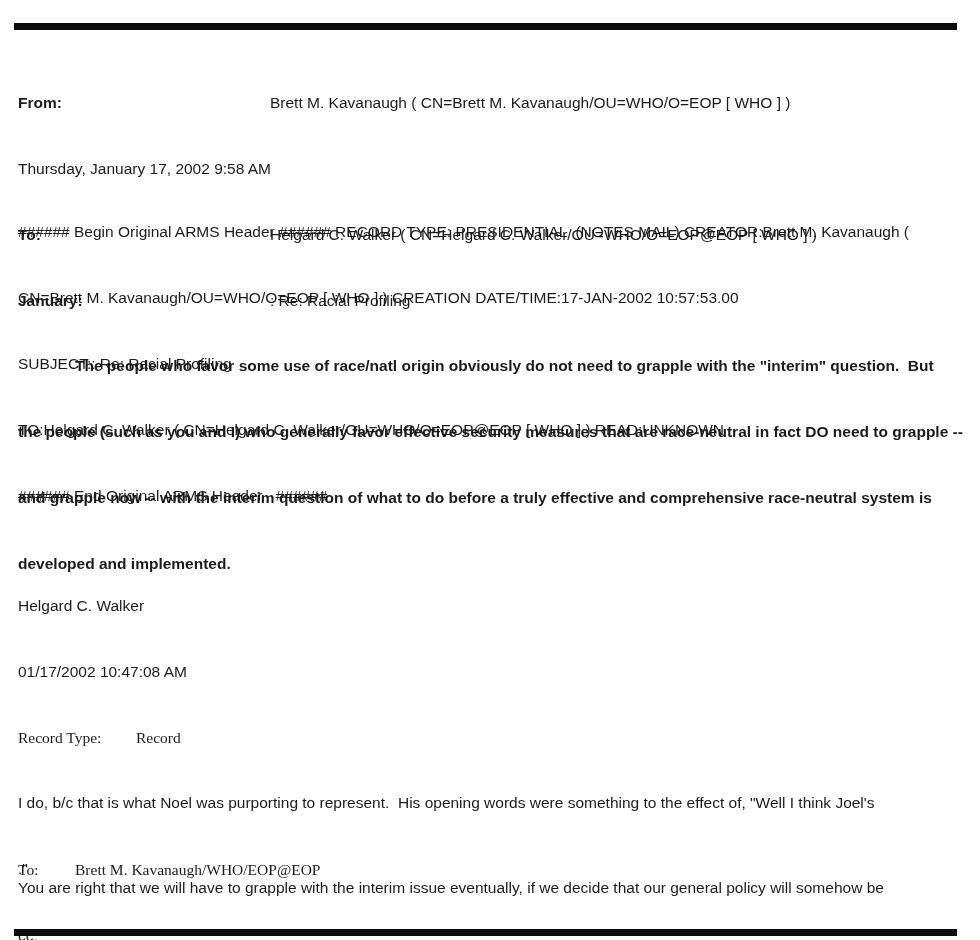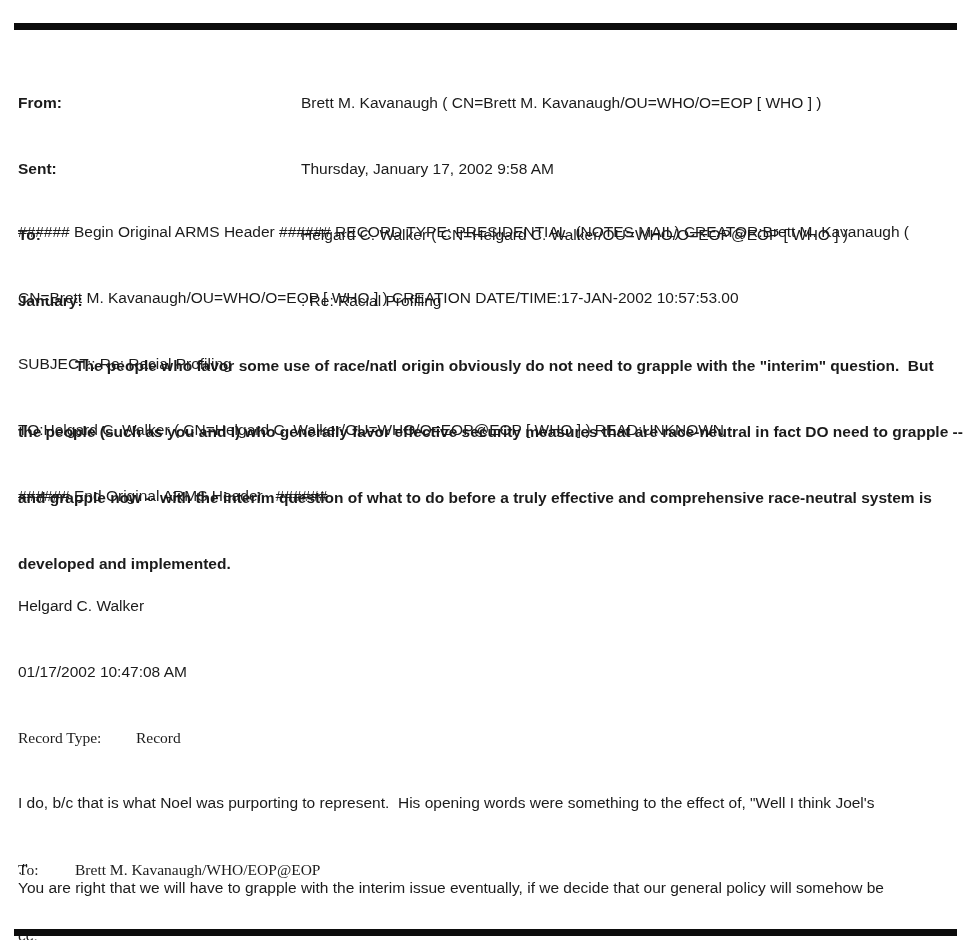--- a/index.html
+++ b/index.html
@@ -18,21 +18,21 @@
     position: absolute; left: 18px;
     font-size: 15.5px; line-height: 22px;
     white-space: pre-wrap;
   }
   .line { min-height: 22px; }
 
   
   .email-header { top: 48px; width: 945px; }
   .hrow { display: flex; align-items: center; }
   .hlabel { flex: 0 0 252px; font-weight: bold; }
-  .hvalue { flex: 1 1 auto; margin-left: 31px; }
+  .hvalue { flex: 1 1 auto; }
 
   
   .arms-header { top: 177px; width: 945px; }
 
   
   .body-para { top: 311px; width: 945px; font-weight: bold; }
   .ind { padding-left: 57px; }
 
   
   .reply-info { top: 551px; width: 700px; }
@@ -49,21 +49,20 @@
 <div class="page">
 
   <div class="rule rule-top"></div>
 
   <div class="block email-header">
     <div class="hrow line">
       <span class="hlabel">From:</span>
       <span class="hvalue">Brett M. Kavanaugh ( CN=Brett M. Kavanaugh/OU=WHO/O=EOP [ WHO ] )</span>
     </div>
     <div class="hrow line">
-      <span class="hlabel">Sent:</span>
       <span class="hvalue">Thursday, January 17, 2002 9:58 AM</span>
     </div>
     <div class="hrow line">
       <span class="hlabel">To:</span>
       <span class="hvalue">Helgard C. Walker ( CN=Helgard C. Walker/OU=WHO/O=EOP@EOP [ WHO ] )</span>
     </div>
     <div class="hrow line">
       <span class="hlabel">January:</span>
       <span class="hvalue">: Re: Racial Profiling</span>
     </div>

